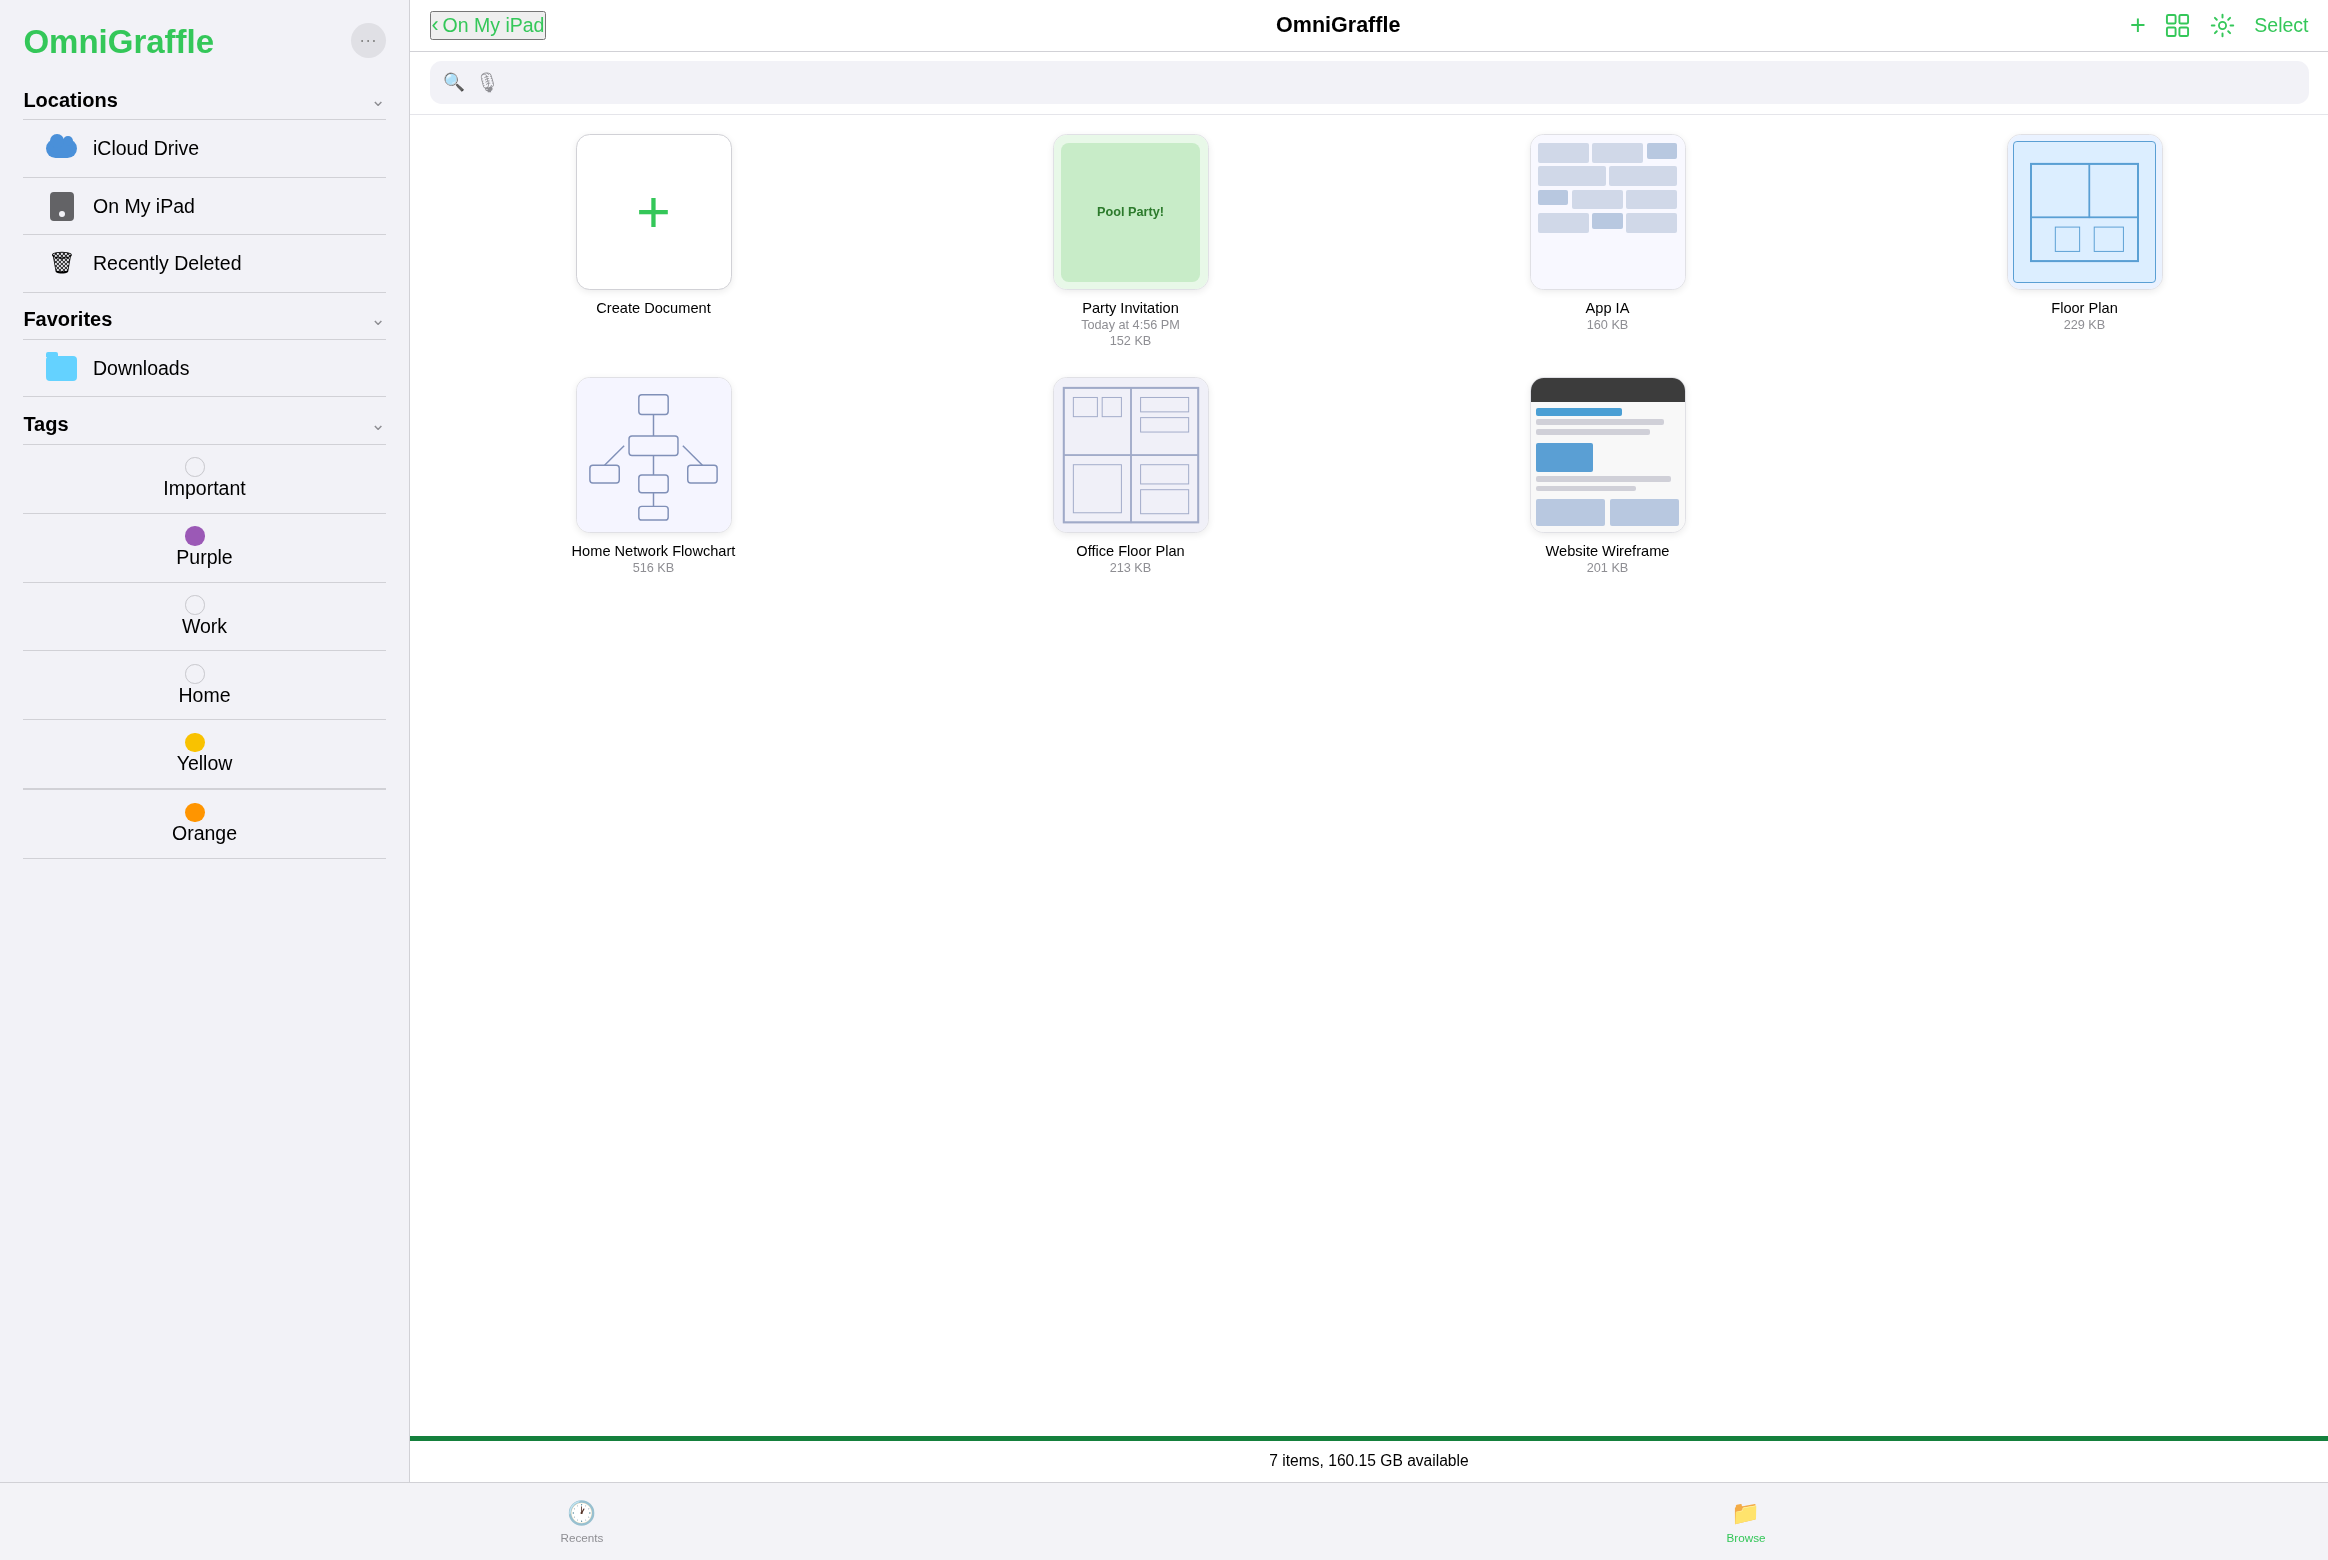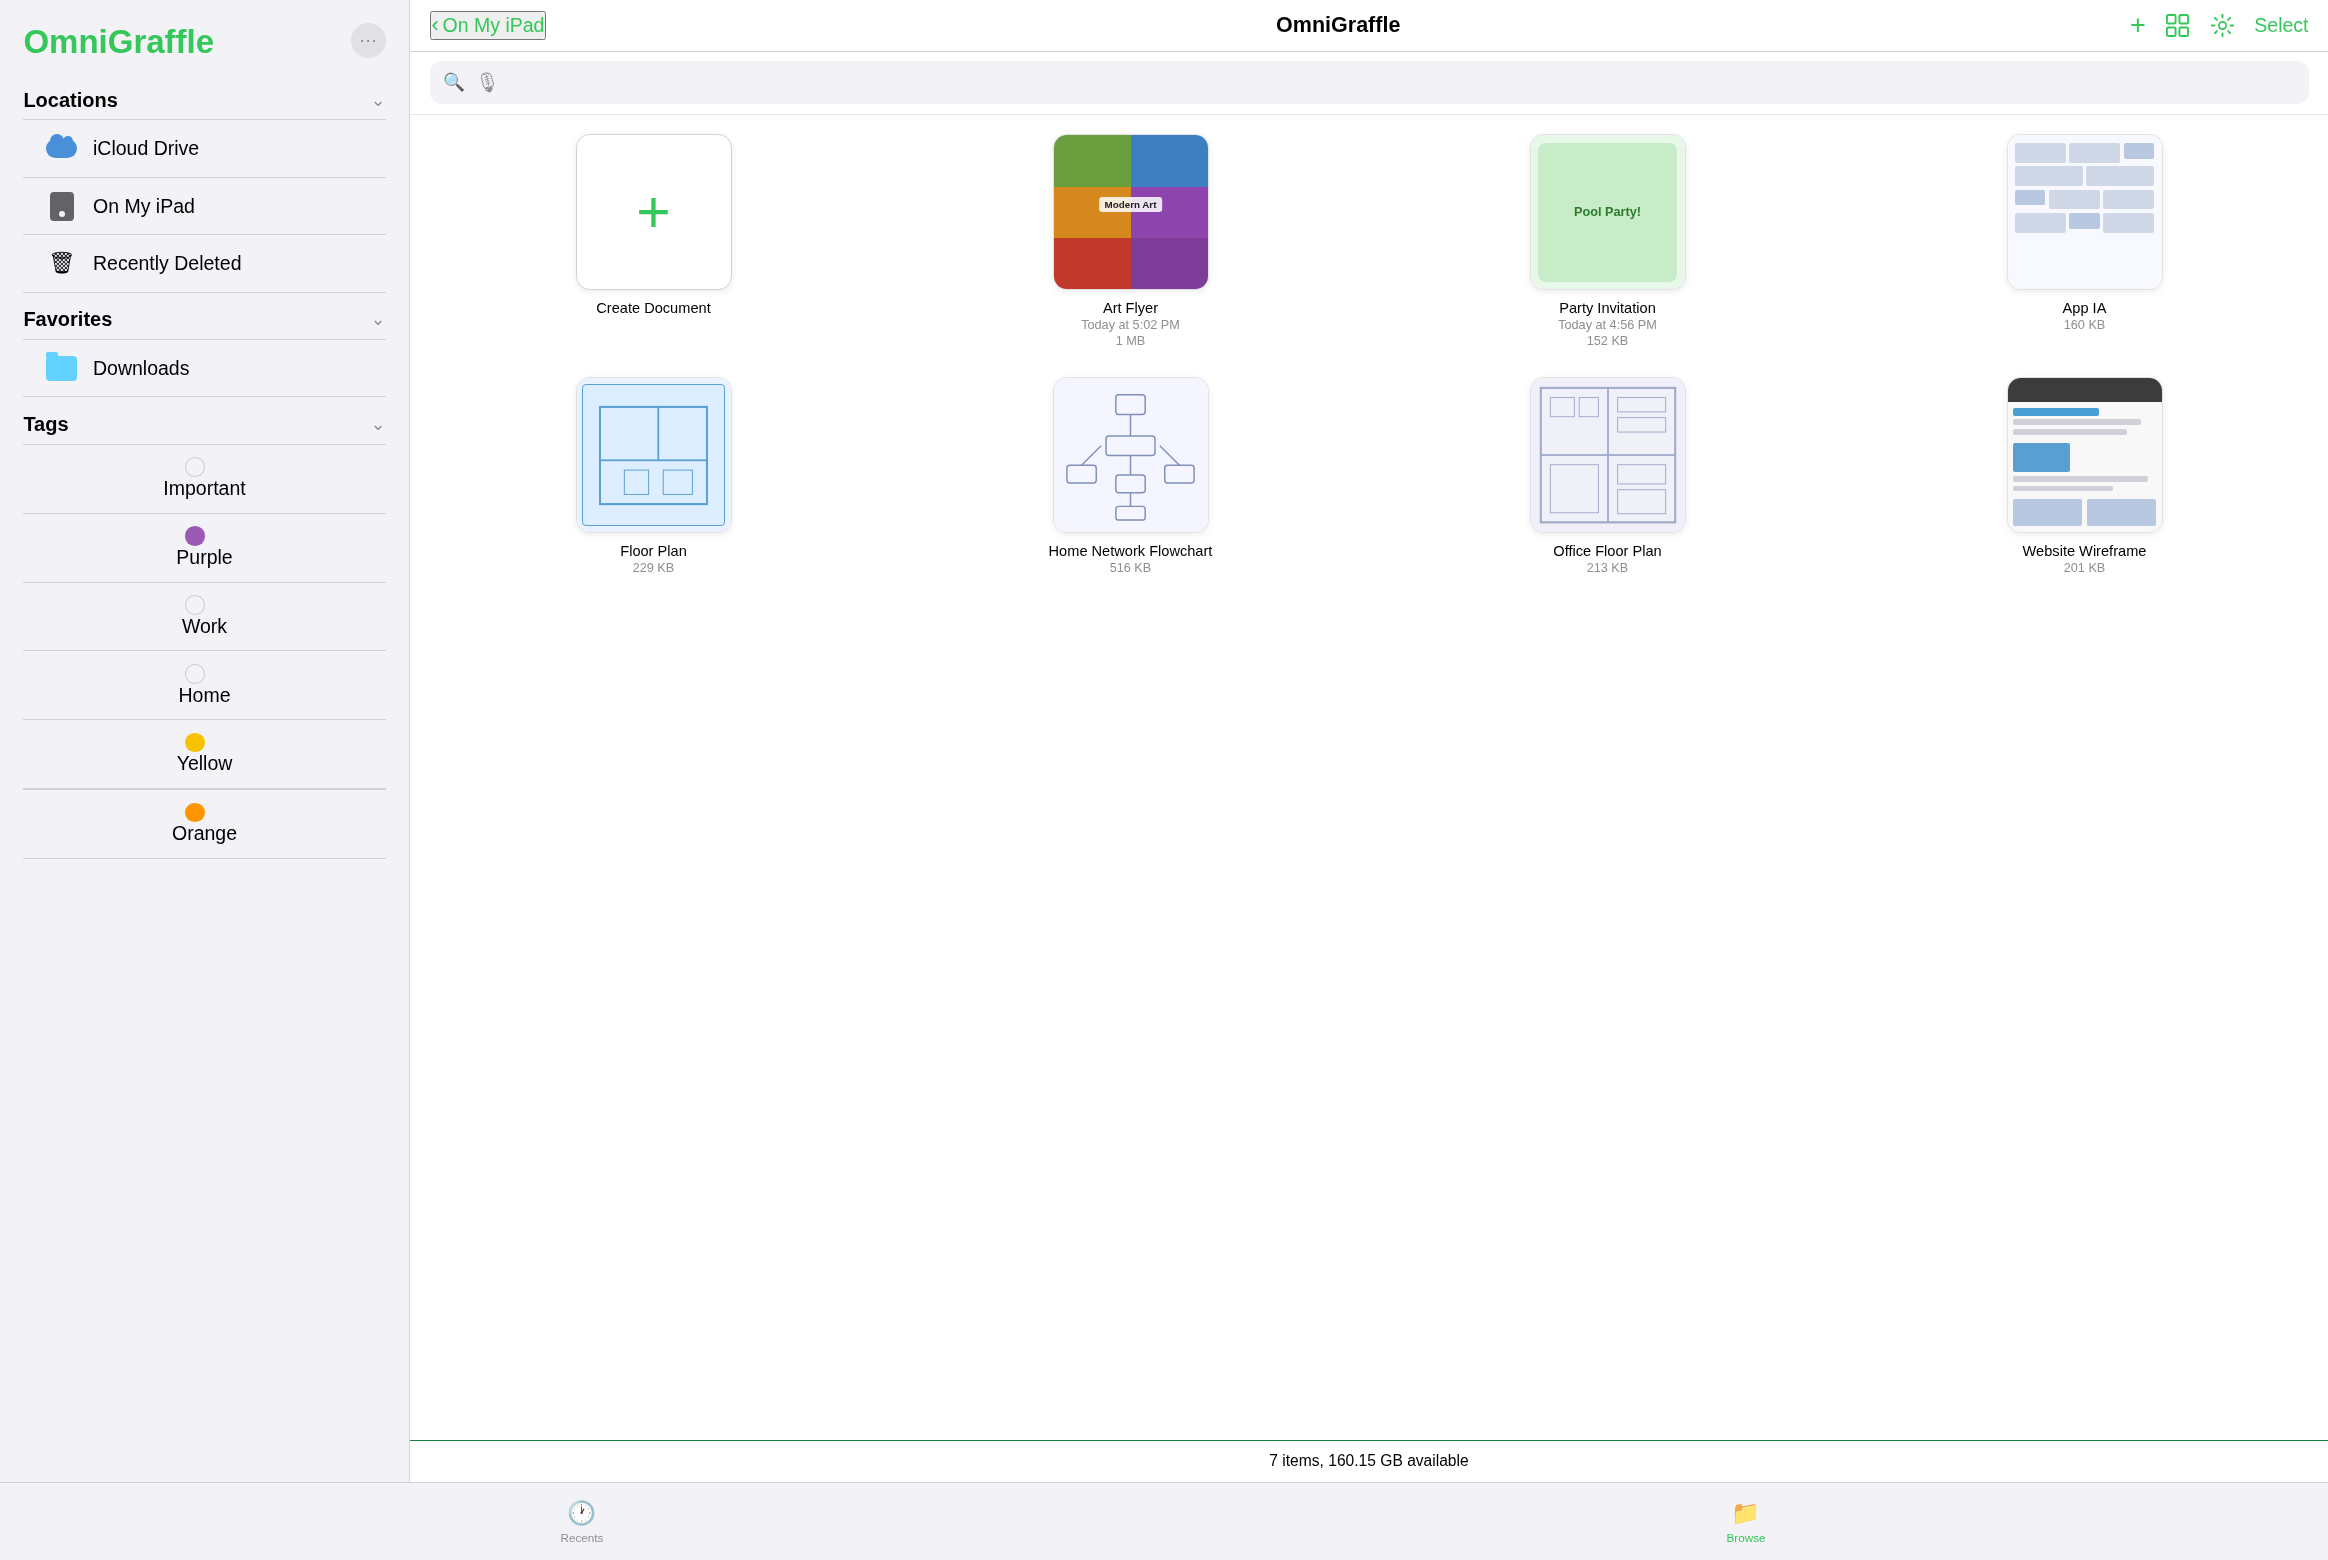--- a/index.html
+++ b/index.html
@@ -96,21 +96,21 @@
     .office-plan { background: #f0f0f8; width: 100%; height: 100%; padding: 5.9px; display: flex; flex-direction: column; gap: 2.9px; }
 
     
     .wireframe { background: #f8f8f8; width: 100%; height: 100%; display: flex; flex-direction: column; }
     .wf-header { height: 29px; background: #3c3c3c; }
     .wf-body { flex: 1; padding: 5.9px; display: flex; flex-direction: column; gap: 3.9px; }
     .wf-bar { height: 7.8px; background: #4a9fd4; border-radius: 2px; }
     .wf-line { height: 5.9px; background: #d0d0d8; border-radius: 2px; }
 
     
-    .status-bar { padding: 11.7px 19.5px; border-top: 1px solid #15803d; text-align: center; background: #fff; }
+    .status-bar { padding: 11.7px 19.5px; border-top: 5px solid #15803d; text-align: center; background: #fff; }
     .status-text { font-size: 15.6px; color: #000; font-weight: 500; }
 
     
     .tab-bar { display: flex; border-top: 1px solid #d1d1d6; background: rgba(242,242,247,0.94); height: 78px; }
     .tab-item { flex: 1; display: flex; flex-direction: column; align-items: center; justify-content: center; gap: 3.9px; cursor: pointer; border: none; background: transparent; }
     .tab-icon { font-size: 23.4px; }
     .tab-label { font-size: 11.7px; }
     .tab-active { color: #34c759; }
     .tab-inactive { color: #8e8e93; }
 
@@ -274,40 +274,20 @@
 
         <div class="file-item">
           <div class="file-thumbnail file-thumbnail-create">
             <span class="create-plus">+</span>
           </div>
           <div class="file-info">
             <div class="file-name">Create Document</div>
           </div>
         </div>
 
-        <div class="file-item">
-          <div class="file-thumbnail">
-            <div class="art-flyer-container">
-              <div class="art-flyer-grid">
-                <div style="background:#6b9e3e;"></div>
-                <div style="background:#3d7fc0;"></div>
-                <div style="background:#d4881e;"></div>
-                <div style="background:#8e44ad;"></div>
-                <div style="background:#c0392b;"></div>
-                <div style="background:#7d3c98;"></div>
-              </div>
-              <div class="art-flyer-overlay">Modern Art</div>
-            </div>
-          </div>
-          <div class="file-info">
-            <div class="file-name">Art Flyer</div>
-            <div class="file-meta">Today at 5:02 PM</div>
-            <div class="file-meta">1 MB</div>
-          </div>
-        </div>
 
         <div class="file-item">
           <div class="file-thumbnail">
             <div class="party-inv">
               <div class="party-inv-map">
                 <div class="party-inv-text">Pool Party!</div>
               </div>
             </div>
           </div>
           <div class="file-info">

